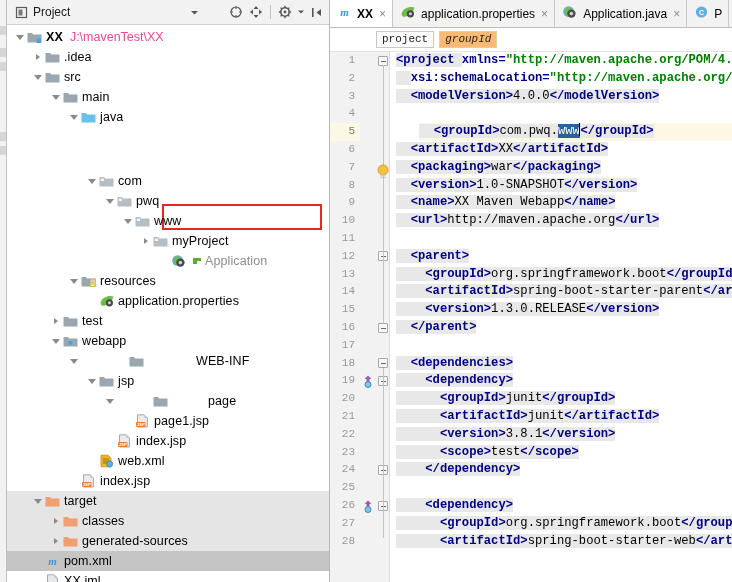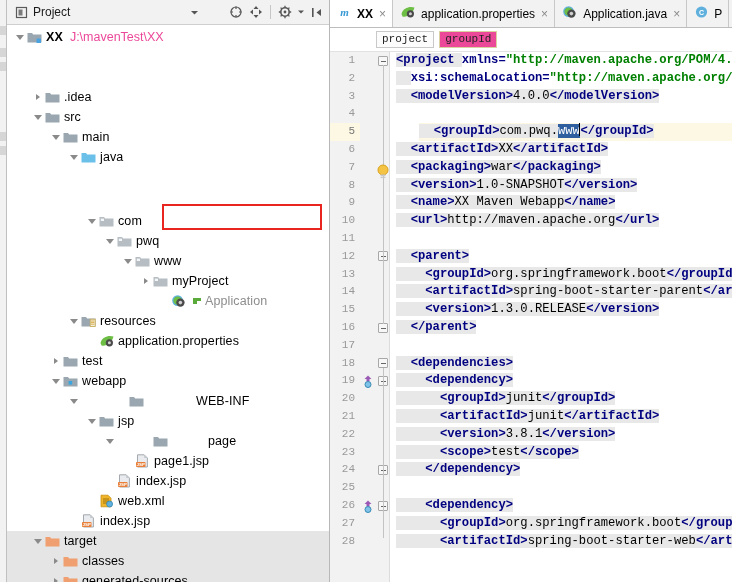--- a/index.html
+++ b/index.html
@@ -177,21 +177,21 @@
   }
   .crumb {
     font-family: "Liberation Mono", monospace;
     font-size: 11px;
     padding: 1px 5px;
     border: 1px solid #c9c9c9;
     background: #fcfcfc;
     color: #222;
     line-height: 13px;
   }
-  .crumb.hl { background: #ec4899; border-color: #d8d3a0; }
+  .crumb.hl { background: #fdba74; border-color: #d8d3a0; font-style: italic; }
 
   .code-wrap {
     flex: 1 1 auto;
     display: flex;
     overflow: hidden;
     position: relative;
     background: #ffffff;
   }
   .gutter {
     width: 30px;
@@ -348,21 +348,21 @@
           </span>
           <span class="ic">
             <svg width="15" height="13" viewBox="0 0 15 13">
               <path d="M0.5 2 H5 L6.2 3.4 H14.5 V11.5 H0.5 Z" fill="#9aa7b0"></path>
               <rect x="9.5" y="7.5" width="4.5" height="4.5" fill="#4aa3df"></rect>
             </svg>
           </span>
           <span class="lbl bold">XX</span>
           <span class="sub">J:\mavenTest\XX</span>
         </div>
-        <div class="row" style="padding-left: 24px; margin-top: 40px;">
+        <div class="row" style="padding-left: 24px;">
           <span class="arrow">
             <span class="tri"></span>
           </span>
           <span class="ic">
             <svg width="15" height="13" viewBox="0 0 15 13">
               <path d="M0.5 2 H5 L6.2 3.4 H14.5 V11.5 H0.5 Z" fill="#9aa7b0"></path>
             </svg>
           </span>
           <span class="lbl">.idea</span>
         </div>

